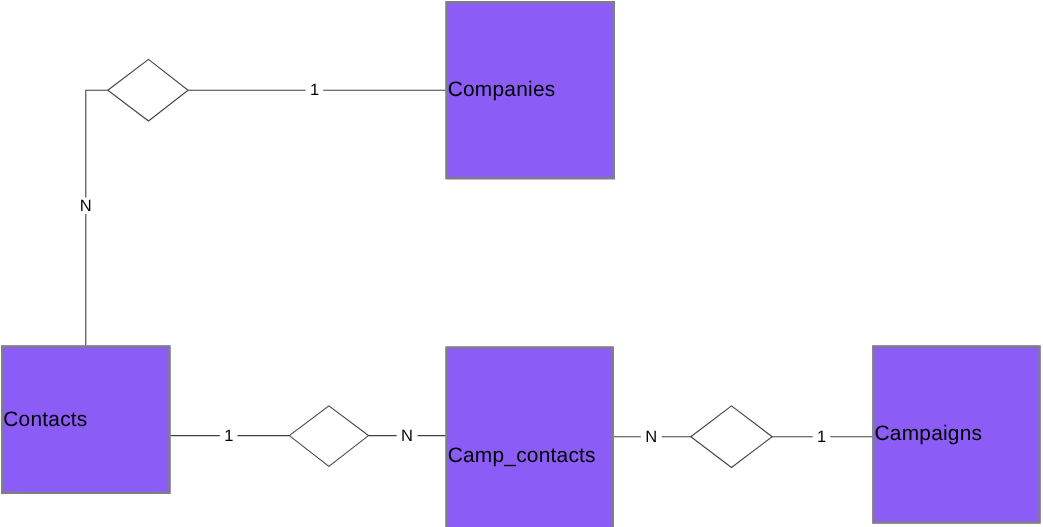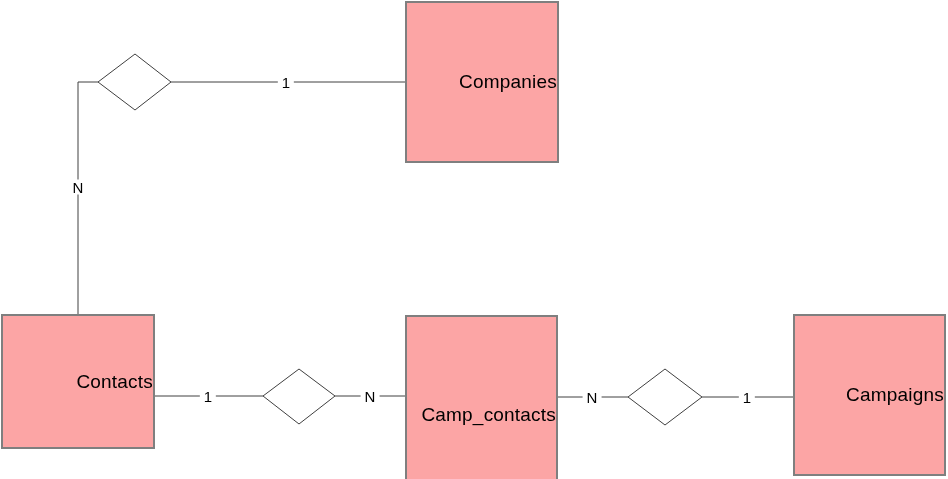--- a/index.html
+++ b/index.html
@@ -18,25 +18,25 @@
   .connector-layer {
     position: absolute;
     left: 0;
     top: 0;
     width: 948px;
     height: 479px;
   }
   .entity {
     position: absolute;
     box-sizing: border-box;
-    background: #fca5a5;
+    background: #8b5cf6;
     border: 2px solid var(--entity-border, #7f7f7f);
     display: flex;
     align-items: center;
-    justify-content: flex-end;
+    justify-content: flex-start;
   }
   .entity-label {
     font-size: 19px;
     color: var(--text, #000000);
     letter-spacing: 0.2px;
     white-space: nowrap;
   }
   .card-label {
     position: absolute;
     transform: translate(-50%, -50%);

